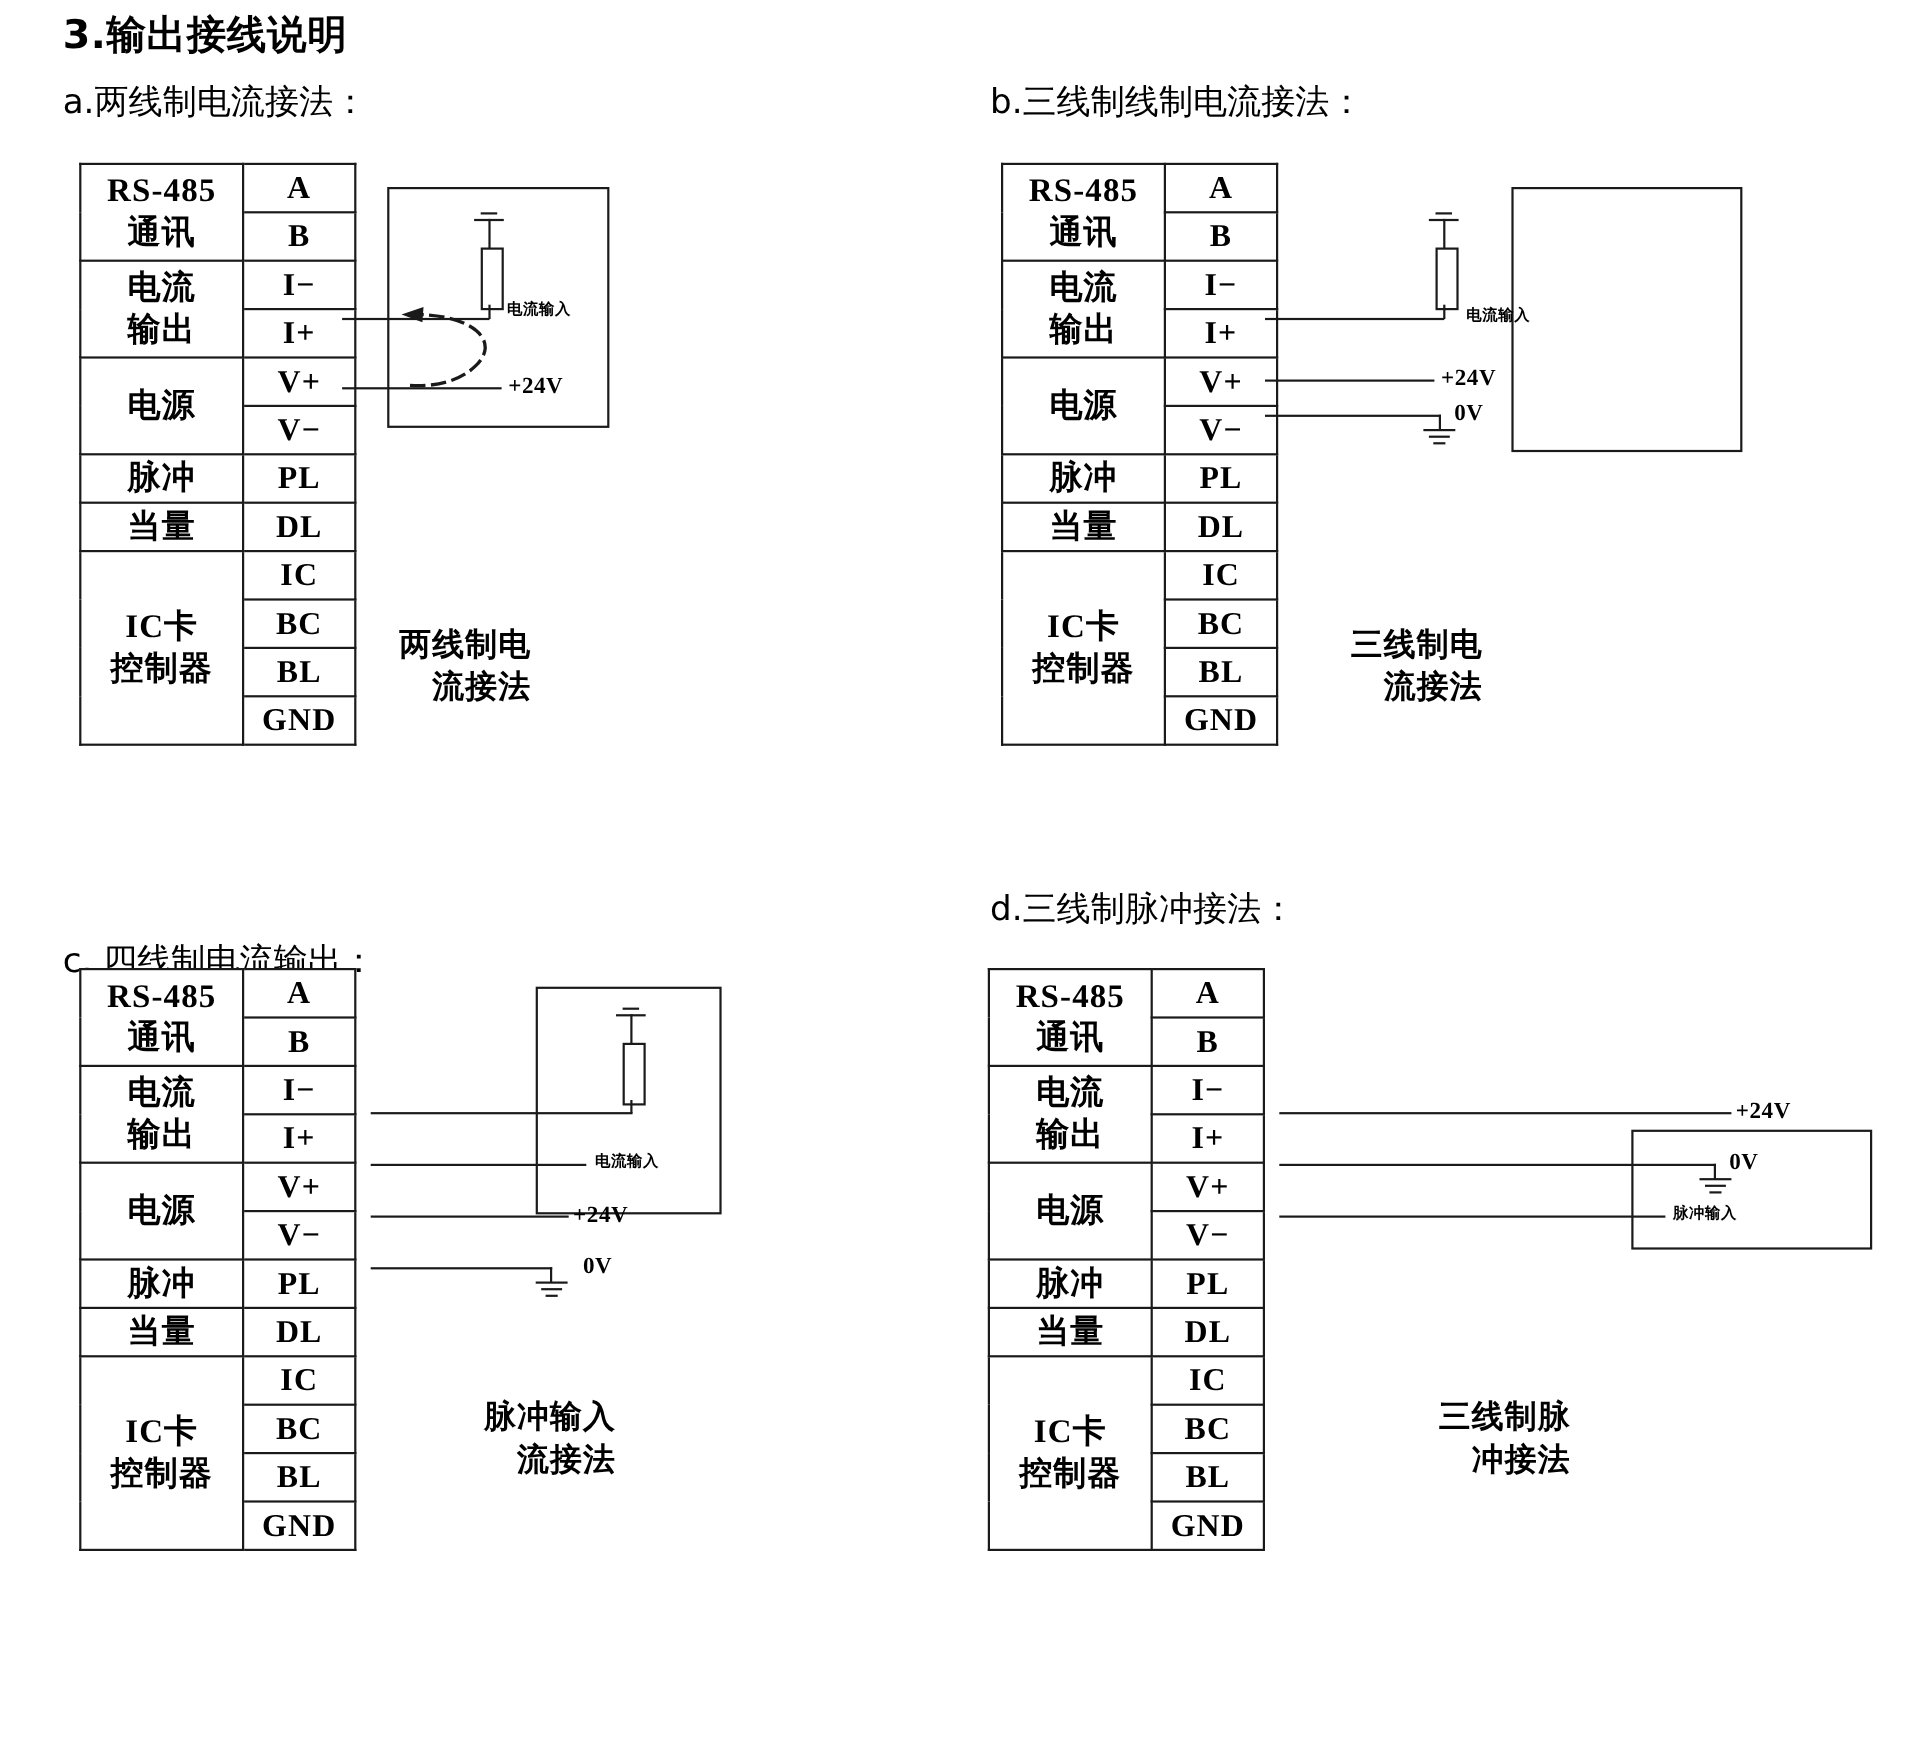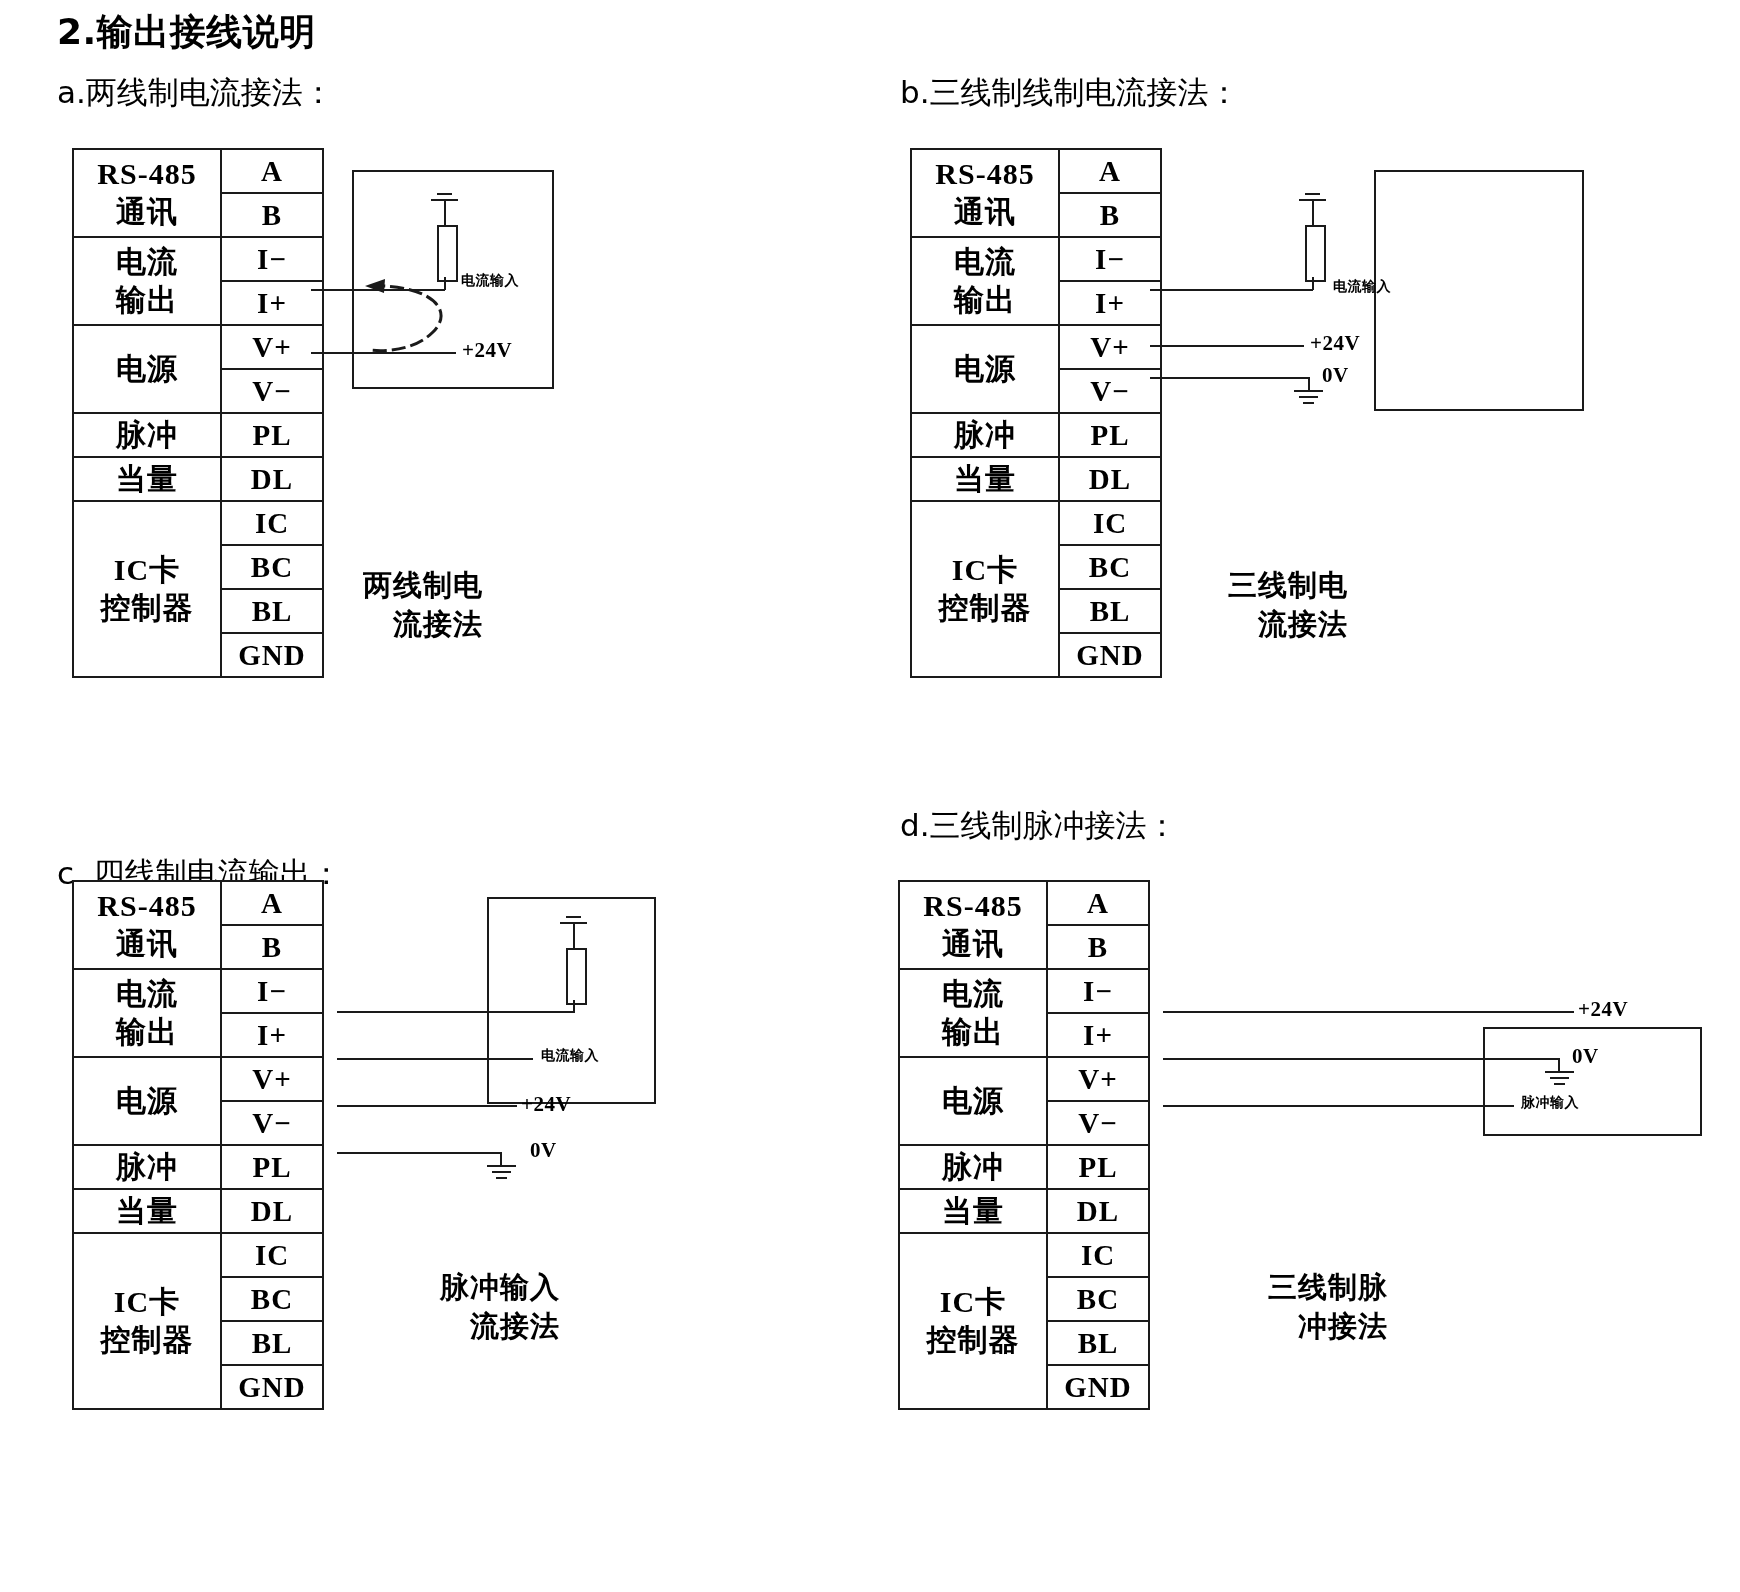--- a/index.html
+++ b/index.html
@@ -65,21 +65,21 @@
     font-family:"DejaVu Sans","Liberation Sans",sans-serif;
     font-size:29px;font-weight:bold;line-height:1.35;white-space:pre-line;
     letter-spacing:1px;
     text-align:right;
   }
   svg{position:absolute;overflow:visible;}
 </style>
 </head>
 <body>
 
-<div class="abs doc-title">2.输出接线说明</div>
+<div class="abs doc-title">3.输出接线说明</div>
 
 <div class="abs sec-head" style="left:57px;top:72px;">a.两线制电流接法：</div>
 
 <div class="abs" style="left:72px;top:148px;">
   <table class="term-table">
     <tbody>
       <tr>
         <td class="grp" rowspan="2" style="white-space:pre-line">RS-485
 通讯</td>
         <td class="pin">A</td>
@@ -367,15 +367,15 @@
   <div class="wire h" style="left:1163px;top:1011px;width:411px;"></div>
   <div class="wire h" style="left:1163px;top:1058px;width:397px;"></div>
   <div class="wire v" style="left:1558px;top:1058px;height:14px;"></div>
   <div class="wire h" style="left:1545px;top:1071px;width:29px;"></div>
   <div class="wire h" style="left:1550px;top:1077px;width:19px;"></div>
   <div class="wire h" style="left:1554px;top:1083px;width:11px;"></div>
   <div class="wire h" style="left:1163px;top:1105px;width:351px;"></div>
   <div class="sig-label" style="left:1578px;top:997px;">+24V</div>
   <div class="sig-label" style="left:1572px;top:1044px;">0V</div>
   <div class="sig-label cjk" style="left:1521px;top:1094px;">脉冲输入</div>
-  <div class="caption" style="left:1268px;top:1268px;">三线制脉
+  <div class="caption" style="left:1308px;top:1268px;">三线制脉
 冲接法</div>
 </div>
 
 </body></html>

